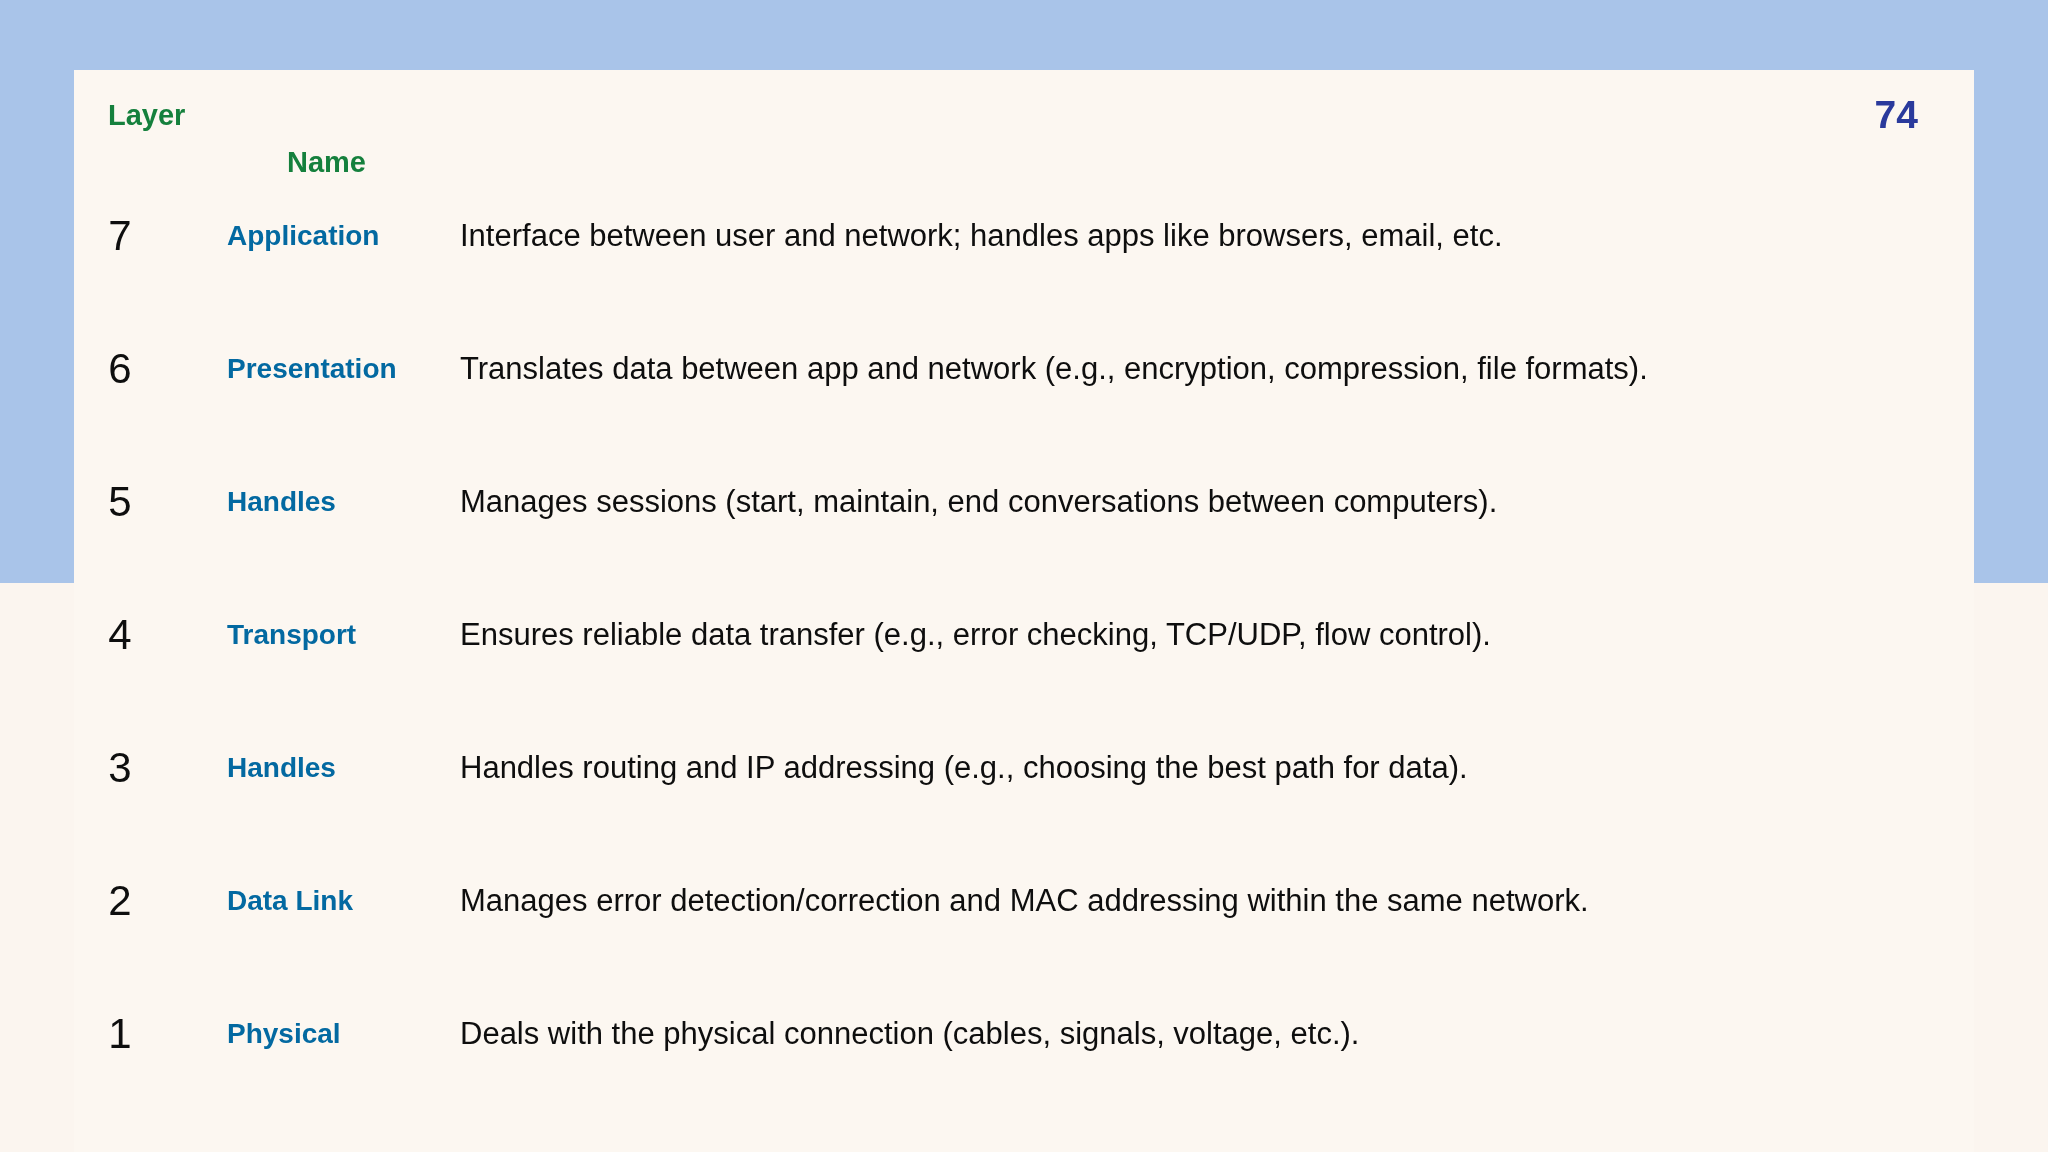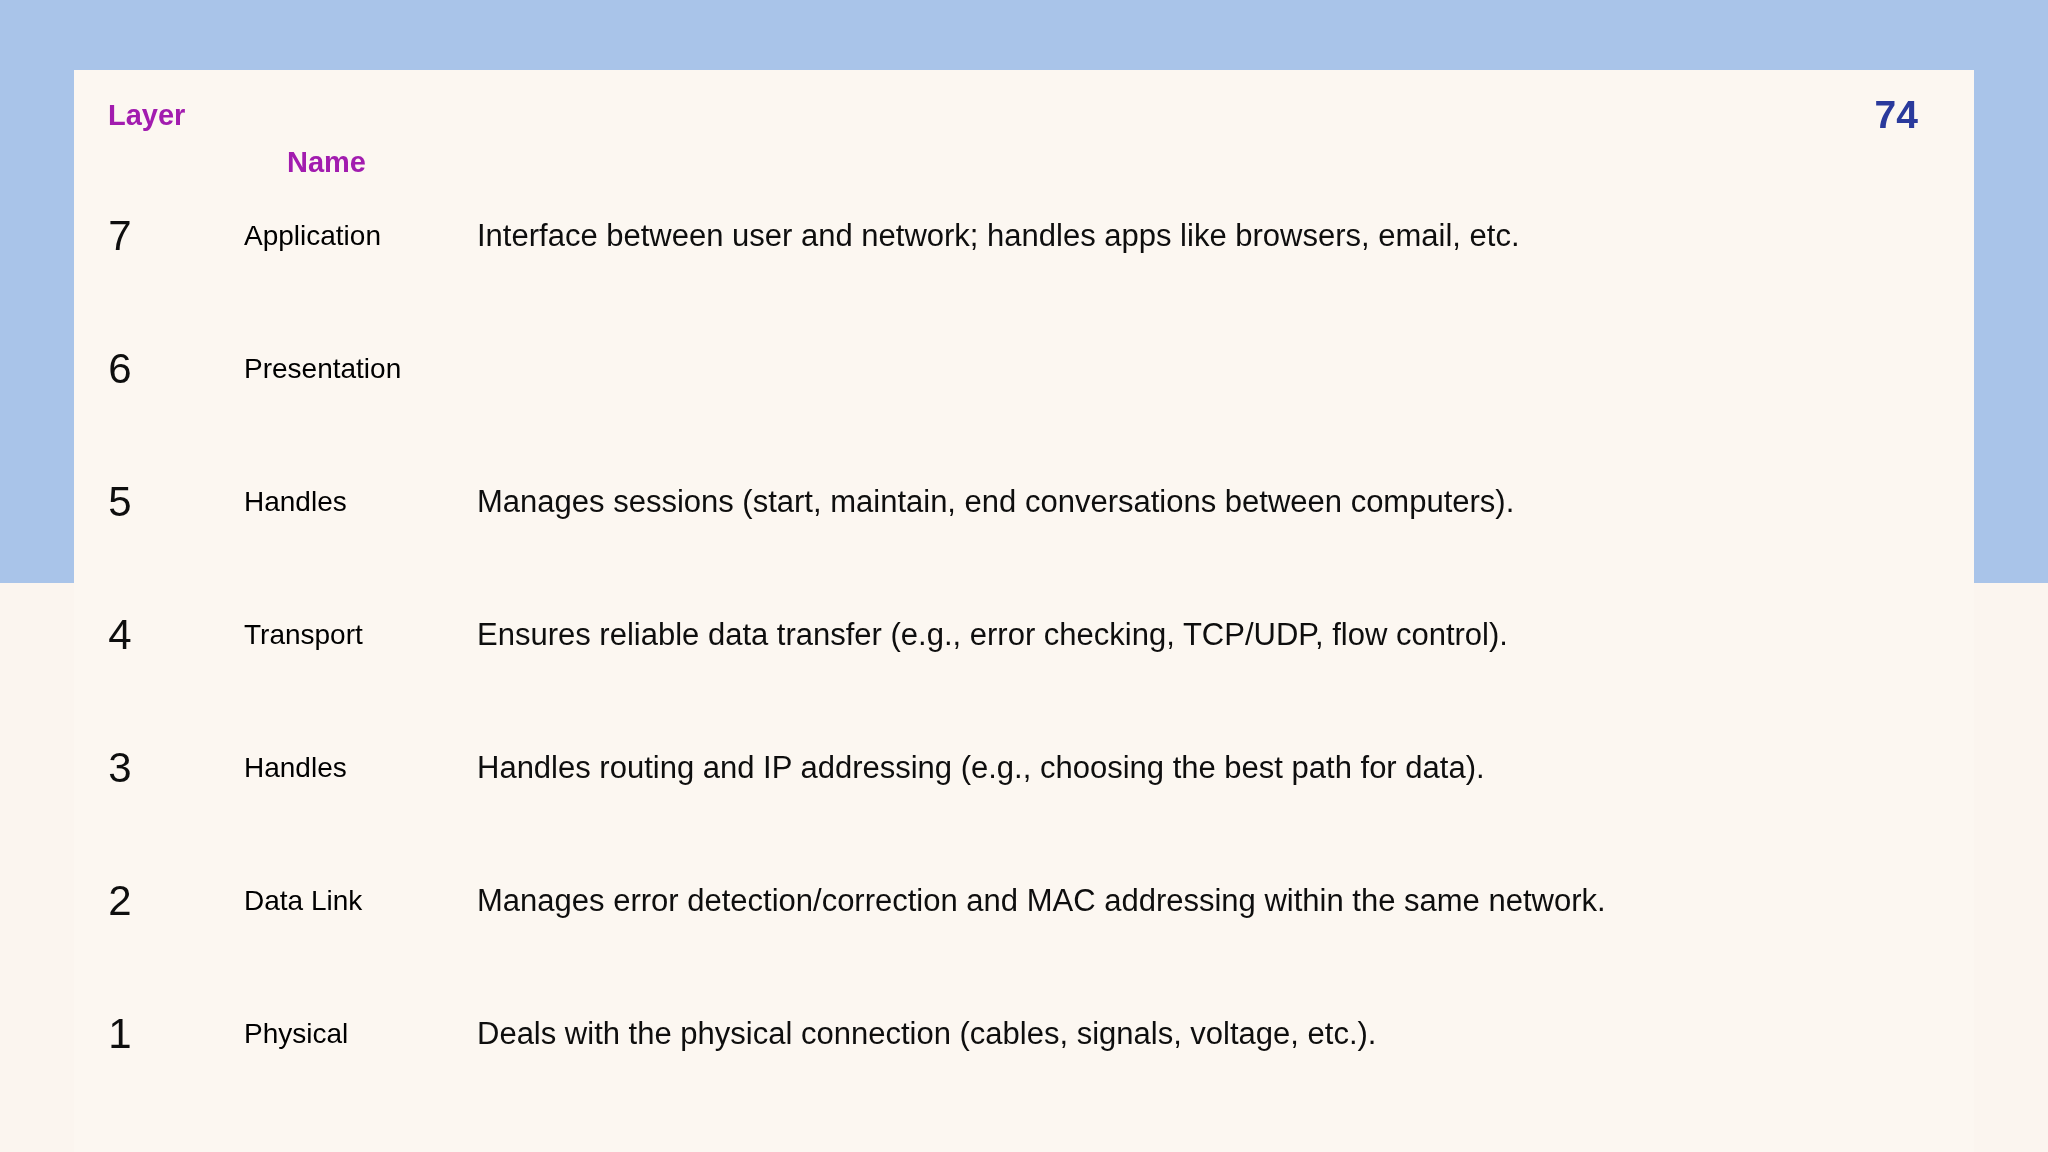--- a/index.html
+++ b/index.html
@@ -13,40 +13,40 @@
     position:absolute;left:0;top:0;width:2048px;height:583px;
     background:#a9c4e9;
   }
   .card{
     position:absolute;left:74px;top:70px;width:1900px;height:1082px;
     background:#fcf7f1;
   }
   .thead{position:relative;height:99px;}
   .hcell{
     position:absolute;top:28px;
-    font-weight:bold;font-size:29px;line-height:34px;color:#a21caf;
+    font-weight:bold;font-size:29px;line-height:34px;color:#15803d;
     white-space:nowrap;
   }
   .layer-h{left:34px;}
   .name-h{left:213px;margin-top:47px;}
   .func-h{left:386px;width:1490px;text-align:center;}
   .pagenum{
     position:absolute;top:23px;right:56px;
     font-weight:bold;font-size:39px;line-height:44px;
   }
   .rows{position:absolute;left:0;top:99px;width:1900px;}
   .row{height:133px;display:flex;align-items:center;}
   .cell{white-space:nowrap;}
   .num{
     width:92px;text-align:center;
     font-size:42px;line-height:1;color:#0e0e0e;
   }
   .name{
-    margin-left:78px;width:233px;
-    font-size:28px;font-weight:normal;color:#000000;
+    margin-left:61px;width:233px;
+    font-size:28px;font-weight:bold;color:#0369a1;
   }
   .func{
     font-size:31px;color:#0e0e0e;
   }
 </style>
 </head>
 <body style="background: rgb(251, 245, 239);">
 
 <div>
   <div class="blue-band" style="background: rgb(169, 196, 233);"></div>
@@ -60,20 +60,21 @@
     <div class="rows" id="rows">
   <div class="row">
     <span class="cell num">7</span>
     <span class="cell name">Application</span>
     <span class="cell func">Interface between user and network; handles apps like browsers, email, etc.</span>
   </div>
 
   <div class="row">
     <span class="cell num">6</span>
     <span class="cell name">Presentation</span>
+    <span class="cell func">Translates data between app and network (e.g., encryption, compression, file formats).</span>
   </div>
 
   <div class="row">
     <span class="cell num">5</span>
     <span class="cell name">Handles</span>
     <span class="cell func">Manages sessions (start, maintain, end conversations between computers).</span>
   </div>
 
   <div class="row">
     <span class="cell num">4</span>

